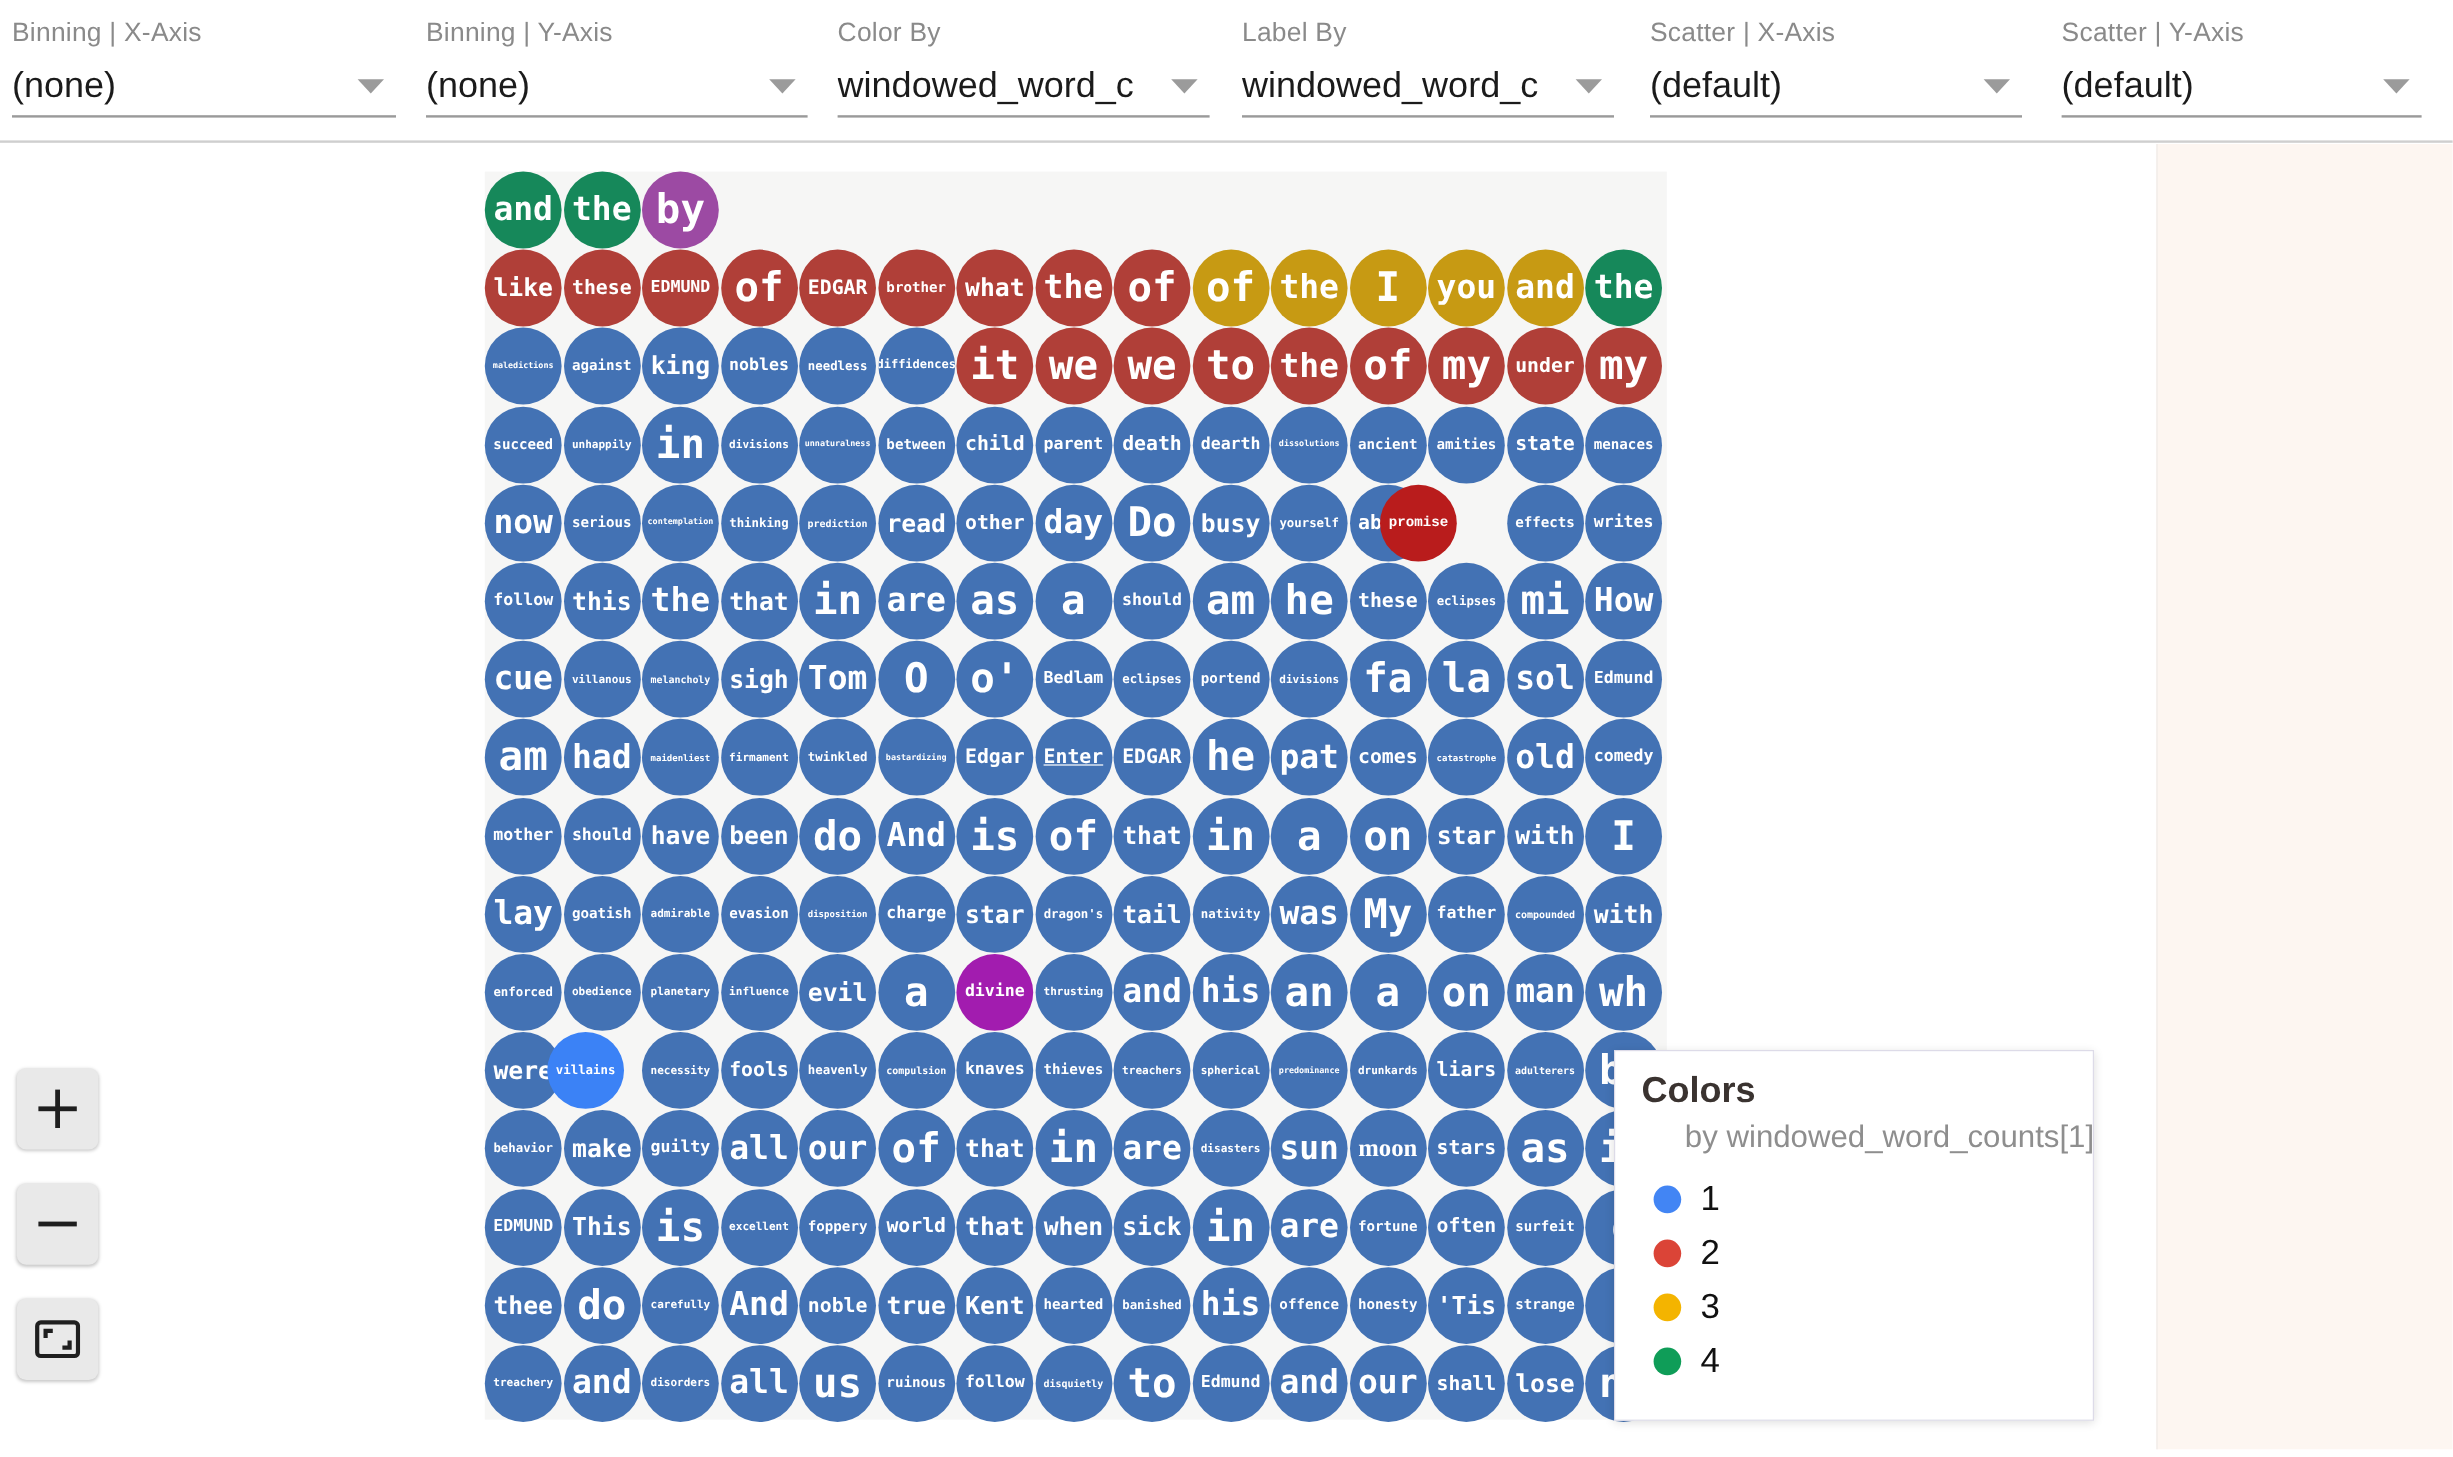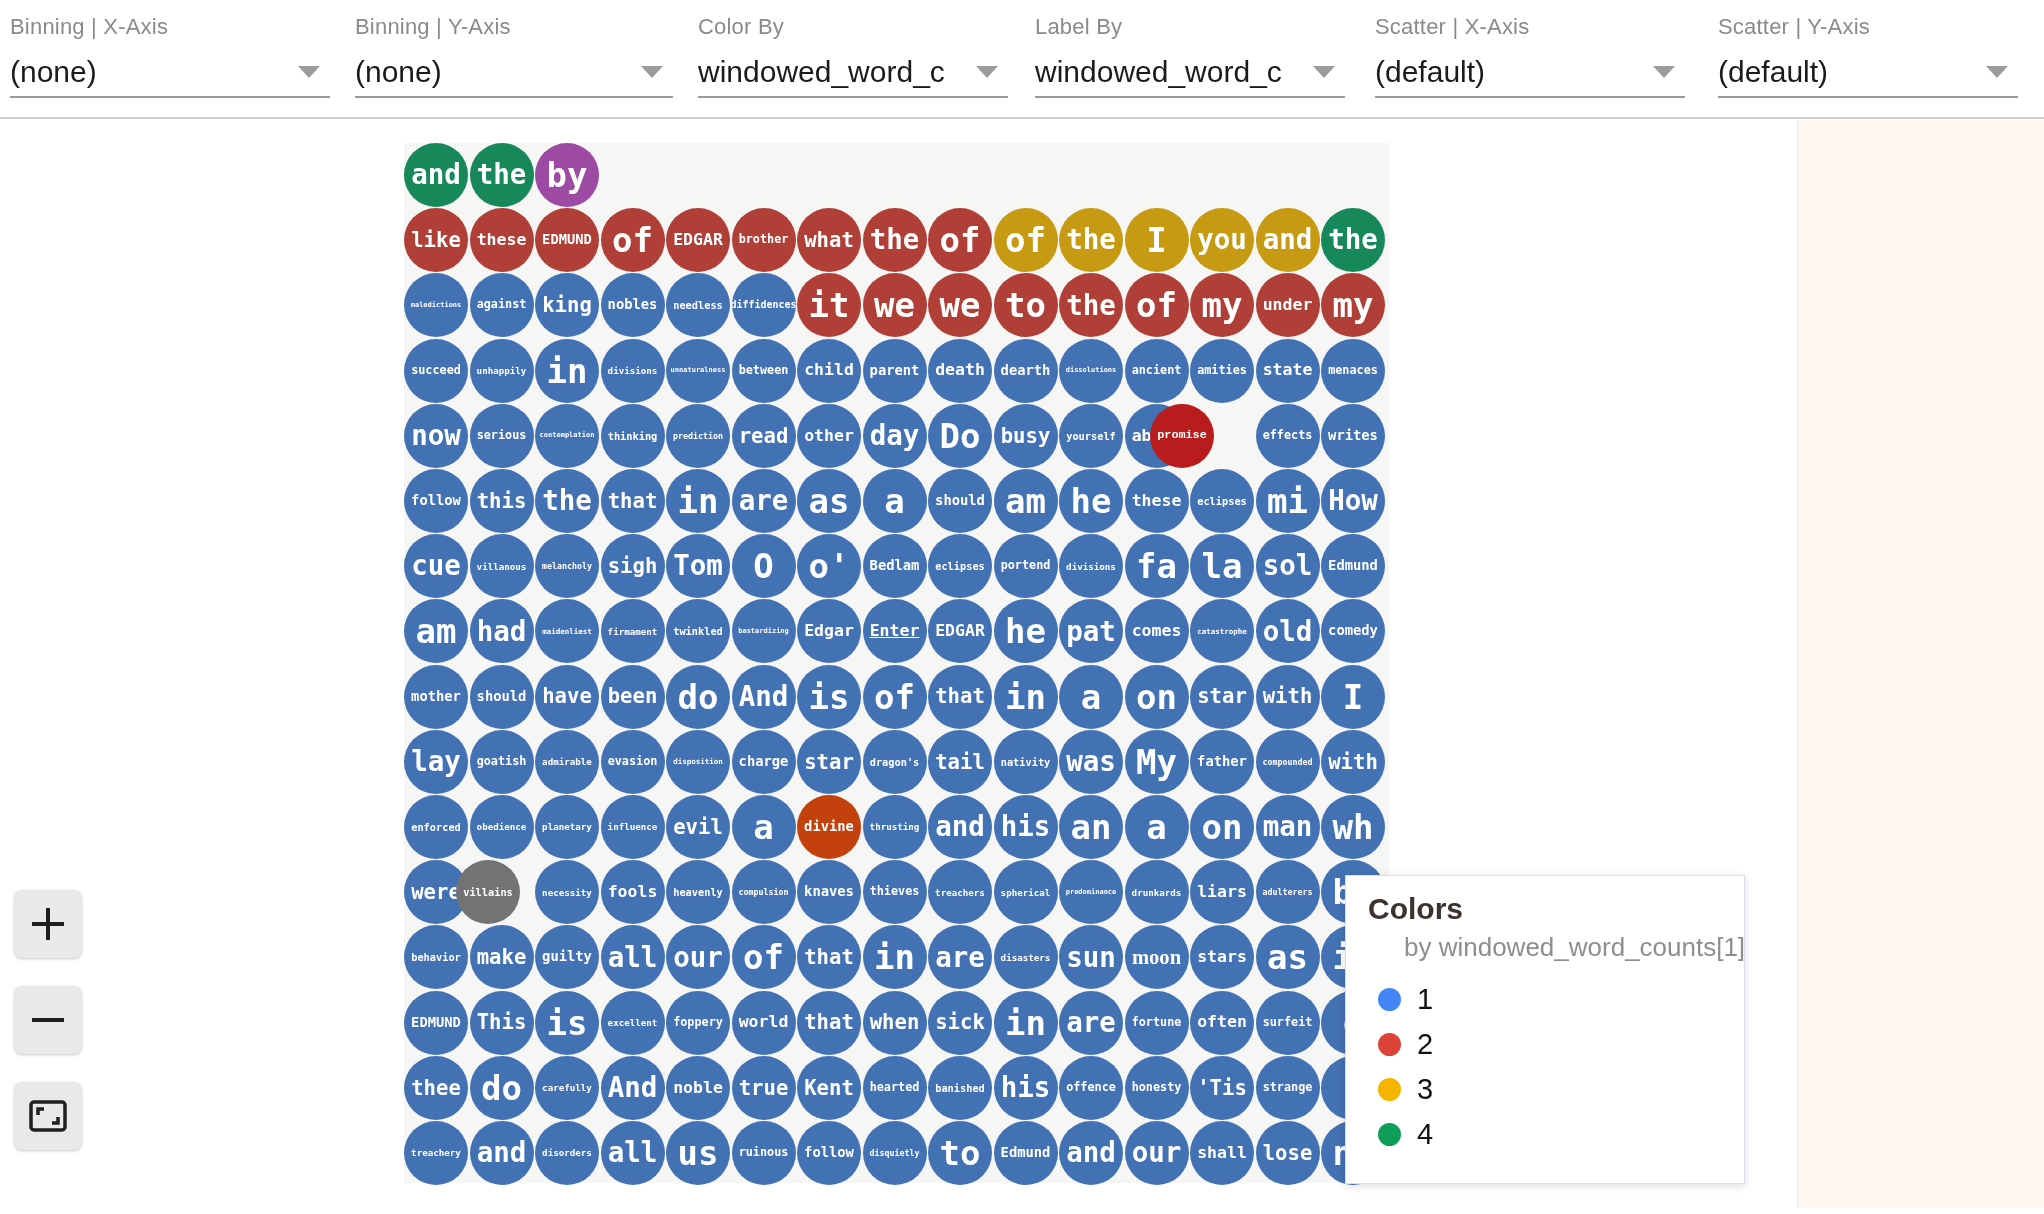--- a/index.html
+++ b/index.html
@@ -599,21 +599,21 @@
         </div>
         <div class="bubble" style="left: 196.5px; top: 652px; width: 64px; height: 64px; background: rgb(67, 114, 180);">
           <span style="font-size: 9.2px; white-space: nowrap;">influence</span>
         </div>
         <div class="bubble" style="left: 262px; top: 652px; width: 64px; height: 64px; background: rgb(67, 114, 180);">
           <span style="font-size: 20.6px; white-space: nowrap;">evil</span>
         </div>
         <div class="bubble" style="left: 327.5px; top: 652px; width: 64px; height: 64px; background: rgb(67, 114, 180);">
           <span style="font-size: 34px; white-space: nowrap;">a</span>
         </div>
-        <div class="bubble" style="left: 393px; top: 652px; width: 64px; height: 64px; background: #c2410c;">
+        <div class="bubble" style="left: 393px; top: 652px; width: 64px; height: 64px; background: #a21caf;">
           <span style="font-size: 13.8px; white-space: nowrap;">divine</span>
         </div>
         <div class="bubble" style="left: 458.5px; top: 652px; width: 64px; height: 64px; background: rgb(67, 114, 180);">
           <span style="font-size: 9.2px; white-space: nowrap;">thrusting</span>
         </div>
         <div class="bubble" style="left: 524px; top: 652px; width: 64px; height: 64px; background: rgb(67, 114, 180);">
           <span style="font-size: 27.5px; white-space: nowrap;">and</span>
         </div>
         <div class="bubble" style="left: 589.5px; top: 652px; width: 64px; height: 64px; background: rgb(67, 114, 180);">
           <span style="font-size: 27.5px; white-space: nowrap;">his</span>
@@ -629,21 +629,21 @@
         </div>
         <div class="bubble" style="left: 851.5px; top: 652px; width: 64px; height: 64px; background: rgb(67, 114, 180);">
           <span style="font-size: 27.5px; white-space: nowrap;">man</span>
         </div>
         <div class="bubble" style="left: 917px; top: 652px; width: 64px; height: 64px; background: rgb(67, 114, 180);">
           <span style="font-size: 34px; white-space: nowrap;">wh</span>
         </div>
         <div class="bubble" style="left: 0px; top: 717.2px; width: 64px; height: 64px; background: rgb(67, 114, 180);">
           <span style="font-size: 20.6px; white-space: nowrap;">were</span>
         </div>
-        <div class="bubble" style="left: 52px; top: 717.2px; width: 64px; height: 64px; background: #737373;">
+        <div class="bubble" style="left: 52px; top: 717.2px; width: 64px; height: 64px; background: #3b82f6;">
           <span style="font-size: 10.3px; white-space: nowrap;">villains</span>
         </div>
         <div class="bubble" style="left: 131px; top: 717.2px; width: 64px; height: 64px; background: rgb(67, 114, 180);">
           <span style="font-size: 9.2px; white-space: nowrap;">necessity</span>
         </div>
         <div class="bubble" style="left: 196.5px; top: 717.2px; width: 64px; height: 64px; background: rgb(67, 114, 180);">
           <span style="font-size: 16.5px; white-space: nowrap;">fools</span>
         </div>
         <div class="bubble" style="left: 262px; top: 717.2px; width: 64px; height: 64px; background: rgb(67, 114, 180);">
           <span style="font-size: 10.3px; white-space: nowrap;">heavenly</span>

